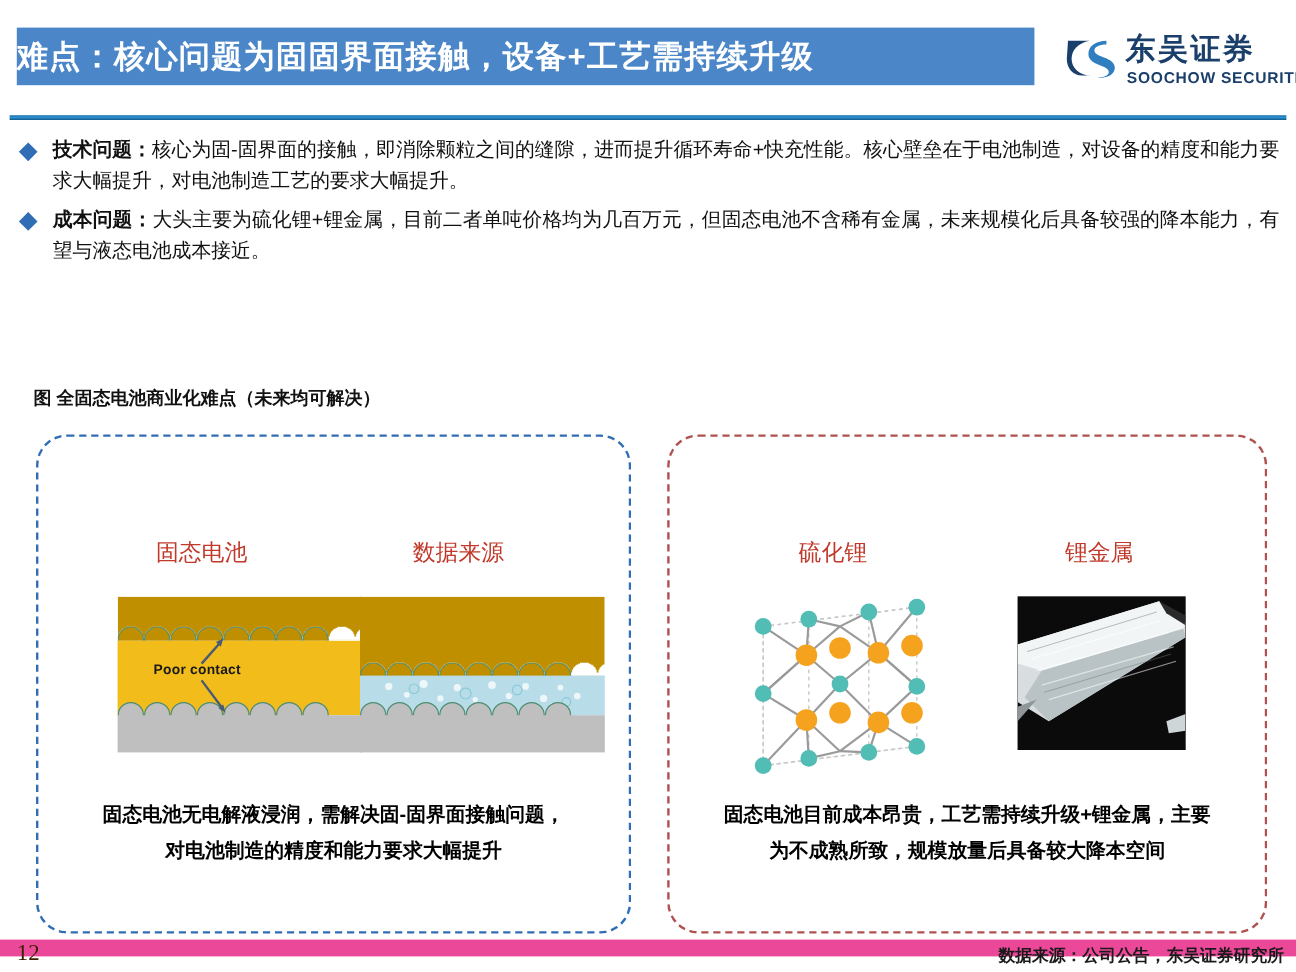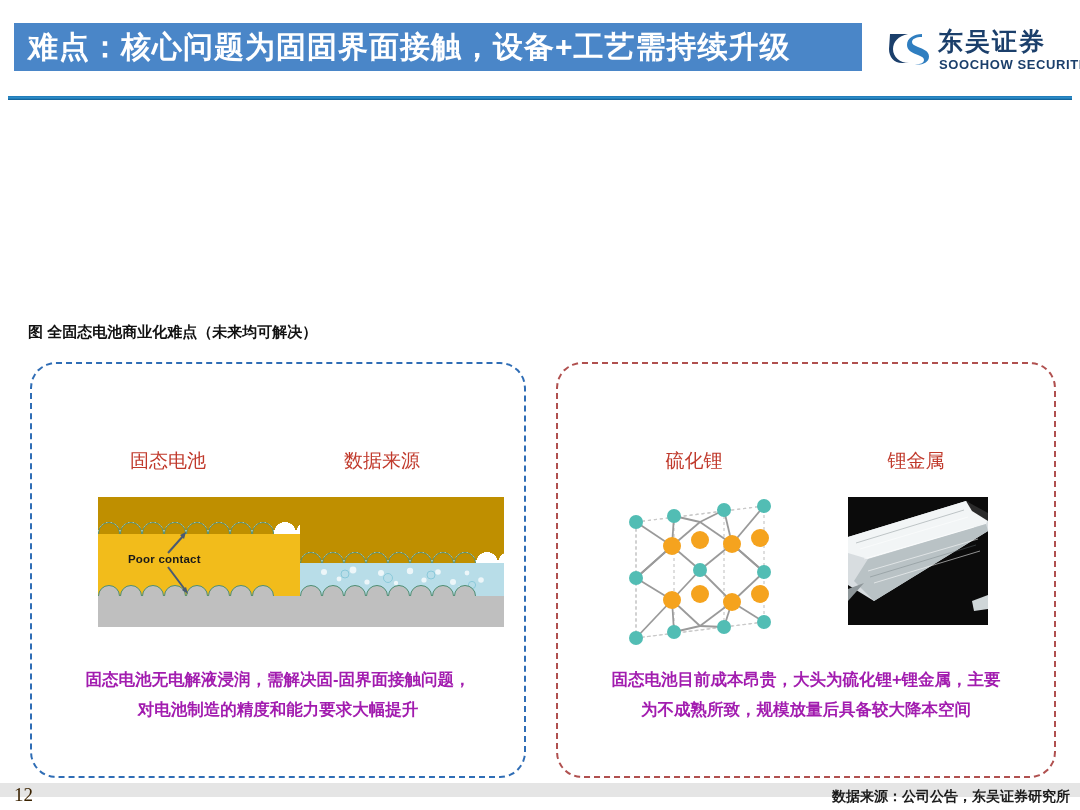--- a/index.html
+++ b/index.html
@@ -8,22 +8,22 @@
     font-family:"Liberation Sans","DejaVu Sans",sans-serif;
     position:relative;
   }
   
   .header{position:absolute;left:0;top:0;width:1080px;height:98px;}
   .title-bar{
     position:absolute;left:14px;top:23px;width:848px;height:48px;
     background:#4a86c8;display:flex;align-items:center;
   }
   .title-text{
-    color:#ffffff;font-weight:bold;font-size:30px;letter-spacing:1px;
-    padding-left:14px;white-space:nowrap;
+    color:#ffffff;font-weight:bold;font-size:26px;letter-spacing:1px;
+    white-space:nowrap;
   }
   .logo{position:absolute;left:888px;top:26px;width:178px;height:48px;}
   .logo-mark{position:absolute;left:0;top:4px;width:42px;height:38px;}
   .logo-cn{
     position:absolute;left:50px;top:0px;font-size:25px;font-weight:bold;
     color:#1b3f6b;letter-spacing:2px;line-height:30px;white-space:nowrap;
   }
   .logo-en{
     position:absolute;left:51px;top:31px;font-size:13px;font-weight:bold;
     color:#1b3f6b;letter-spacing:0.6px;white-space:nowrap;
@@ -90,26 +90,26 @@
   
   .lattice{position:absolute;left:56px;top:130px;width:170px;height:155px;}
   
   .li-photo{
     position:absolute;left:290px;top:133px;width:140px;height:128px;
     background:#0a0a0a;overflow:hidden;
   }
   
   .panel-cap{
     position:absolute;left:16px;right:16px;top:300px;text-align:center;
-    font-size:16.5px;font-weight:bold;color:#a21caf;line-height:30px;
+    font-size:16.5px;font-weight:bold;color:#000000;line-height:30px;
   }
   
   .footer{
     position:absolute;left:0;top:783px;width:1080px;height:14px;
-    background:#e5e5e5;
+    background:#ec4899;
   }
   .page-no{
     position:absolute;left:14px;top:1px;font-size:19px;color:#3a2200;
     font-family:"Liberation Serif","DejaVu Serif",serif;
   }
   .source{
     position:absolute;right:10px;top:5px;font-size:14px;font-weight:bold;
     color:#1a1a1a;white-space:nowrap;
   }
 </style>
@@ -127,21 +127,29 @@
     </svg>
     <div class="logo-cn">东吴证券</div>
     <div class="logo-en">SOOCHOW SECURITIES</div>
   </div>
   <div class="rule"></div>
 </div>
 
 <div class="bullets">
 
 
-
+  <div class="bullet">
+    <span class="dia"></span>
+    <div class="btext"><span class="lead">技术问题：</span><span>核心为固-固界面的接触，即消除颗粒之间的缝隙，进而提升循环寿命+快充性能。核心壁垒在于电池制造，对设备的精度和能力要求大幅提升，对电池制造工艺的要求大幅提升。</span></div>
+  </div>
+
+  <div class="bullet">
+    <span class="dia"></span>
+    <div class="btext"><span class="lead">成本问题：</span><span>大头主要为硫化锂+锂金属，目前二者单吨价格均为几百万元，但固态电池不含稀有金属，未来规模化后具备较强的降本能力，有望与液态电池成本接近。</span></div>
+  </div>
 
 </div>
 
 <div class="fig-cap">图 全固态电池商业化难点（未来均可解决）</div>
 
 <div class="panel panel-left">
 
   <div class="sub-label lp-sub1">固态电池</div>
   <div class="sub-label lp-sub2">数据来源</div>
 
@@ -319,21 +327,21 @@
       <g stroke="#6f7a7d" stroke-width="0.8" opacity="0.5">
         <line x1="8" y1="46" x2="116" y2="13"></line>
           <line x1="22" y1="80" x2="128" y2="48"></line>
       </g>
       <polygon points="124,104 140,98 140,112 126,114" fill="#cfd6d8"></polygon>
       <polygon points="0,92 16,86 0,104" fill="#8e9699"></polygon>
     </svg>
   </div>
 
   <div class="panel-cap">
-    <div>固态电池目前成本昂贵，大头为硫化锂+锂金属，主要</div>
+    <div>固态电池目前成本昂贵，工艺需持续升级+锂金属，主要</div>
     <div>为不成熟所致，规模放量后具备较大降本空间</div>
   </div>
 </div>
 
 <div class="footer">
   <div class="page-no">12</div>
   <div class="source">数据来源：公司公告，东吴证券研究所</div>
 </div>
 
 </body></html>

